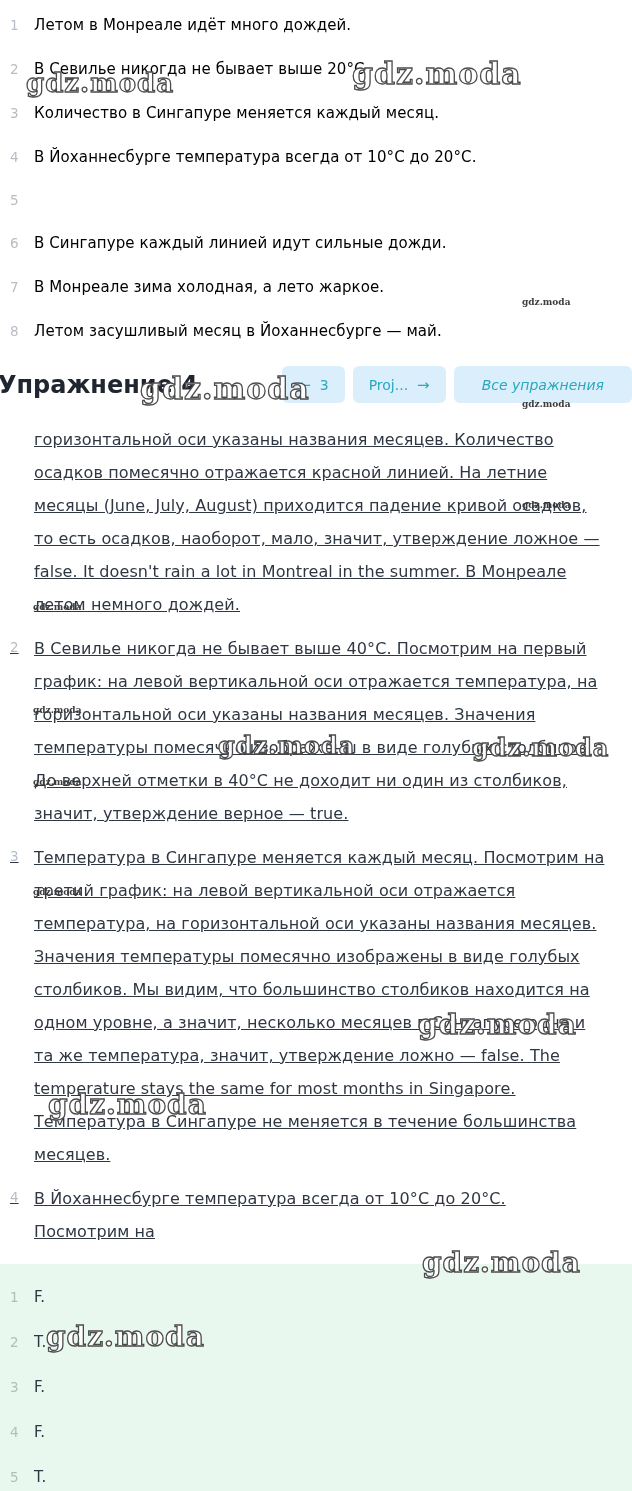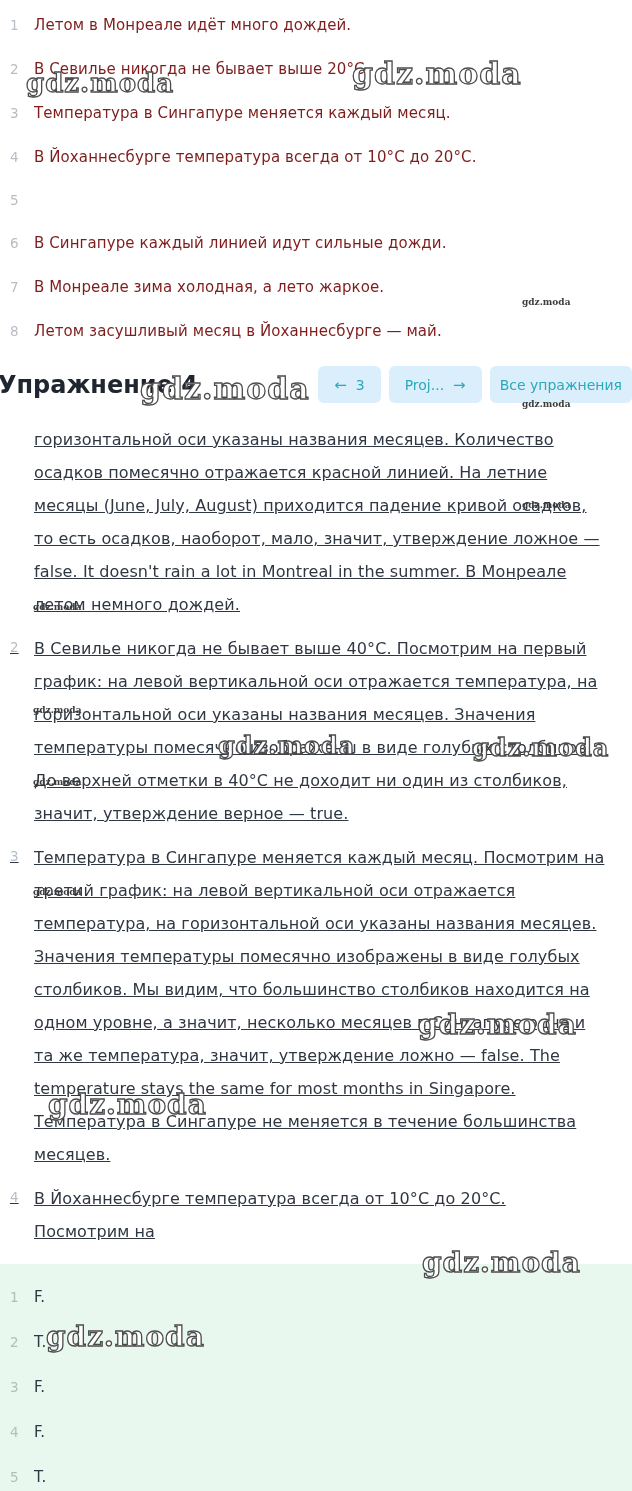--- a/index.html
+++ b/index.html
@@ -23,21 +23,21 @@
     display:flex;
     align-items:baseline;
     margin-bottom:26px;
     font-size:15px;
   }
   .statement .num {
     color:#b6bdc6;
     flex:0 0 24px;
     font-size:13.5px;
   }
-  .statement .text { color:#7f1d1d; letter-spacing:.1px; }
+  .statement .text { color:#000000; letter-spacing:.1px; }
 
   
   .header {
     display:flex;
     align-items:center;
     padding-right:0;
   }
   .title {
     font-size:24px;
     font-weight:bold;
@@ -56,21 +56,21 @@
     align-items:center;
     justify-content:center;
     gap:9px;
     font-size:14px;
     padding:0 16px;
     font-family:inherit;
     cursor:pointer;
     white-space:nowrap;
   }
   .btn .arrow { font-size:15px; }
-  .btn-all { padding:0 10px; }
+  .btn-all { padding:0 28px;font-style:italic; }
 
   
   .explanations { padding:20px 26px 0 10px;text-decoration:underline; }
   .exp-block { display:flex; margin-bottom:11px; }
   .exp-num {
     color:#b6bdc6;
     flex:0 0 24px;
     font-size:13.5px;
     padding-top:7px;
   }
@@ -143,21 +143,21 @@
     <div class="statement">
       <span class="num">1</span>
       <span class="text">Летом в Монреале идёт много дождей.</span>
     </div>
     <div class="statement">
       <span class="num">2</span>
       <span class="text">В Севилье никогда не бывает выше 20°C.</span>
     </div>
     <div class="statement">
       <span class="num">3</span>
-      <span class="text">Температура в Сингапуре меняется каждый месяц.</span>
+      <span class="text">Количество в Сингапуре меняется каждый месяц.</span>
     </div>
     <div class="statement">
       <span class="num">4</span>
       <span class="text">В Йоханнесбурге температура всегда от 10°C до 20°C.</span>
     </div>
     <div class="statement">
       <span class="num">5</span>
     </div>
     <div class="statement">
       <span class="num">6</span>

